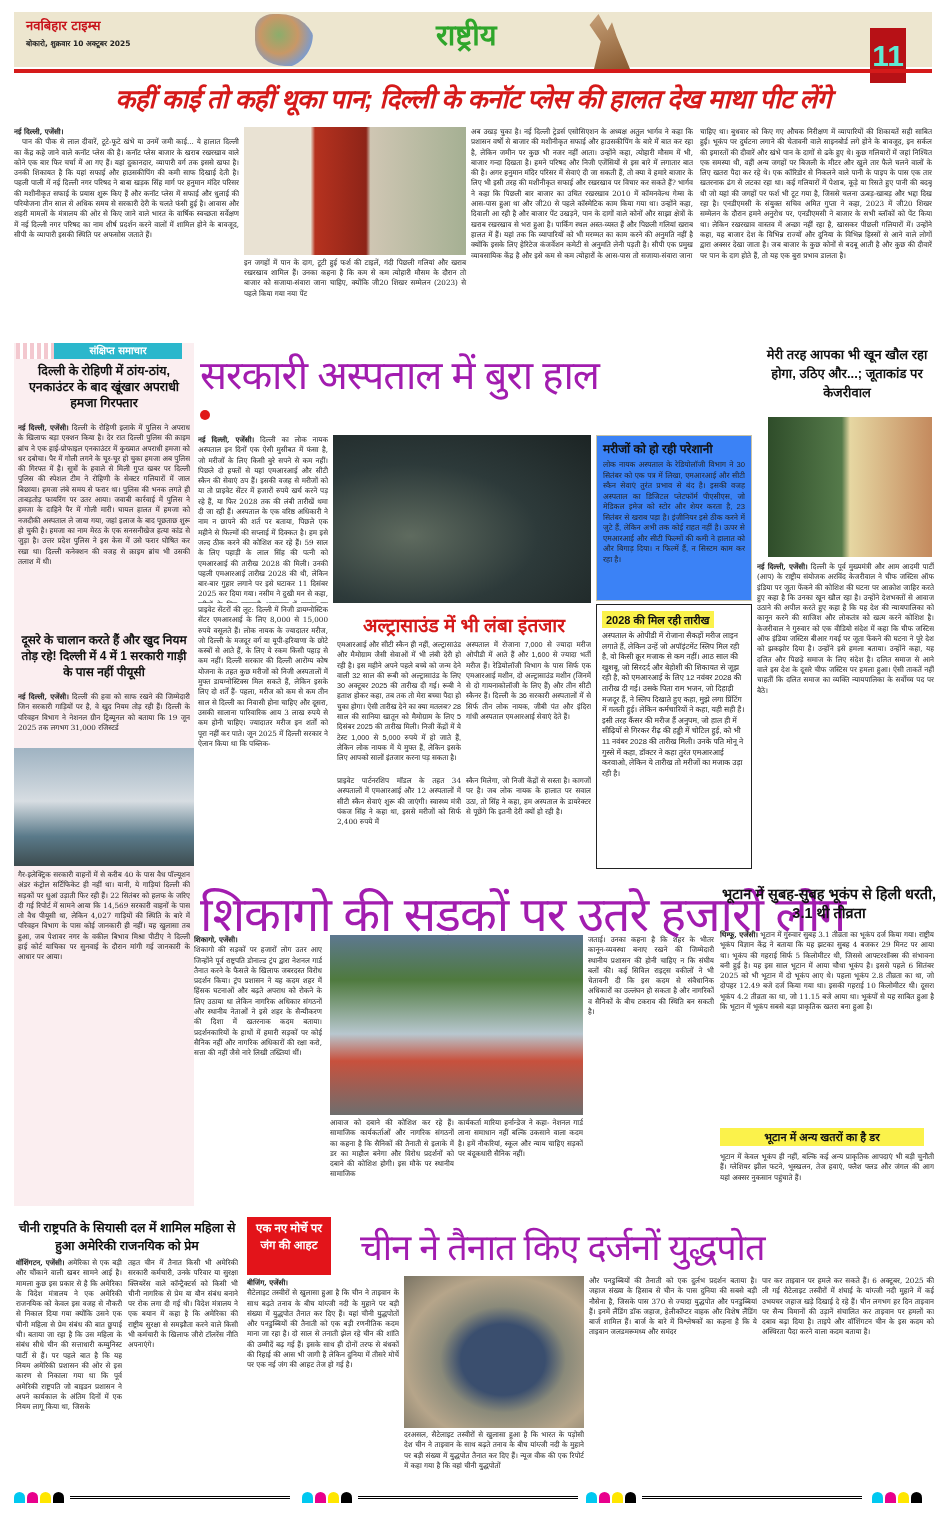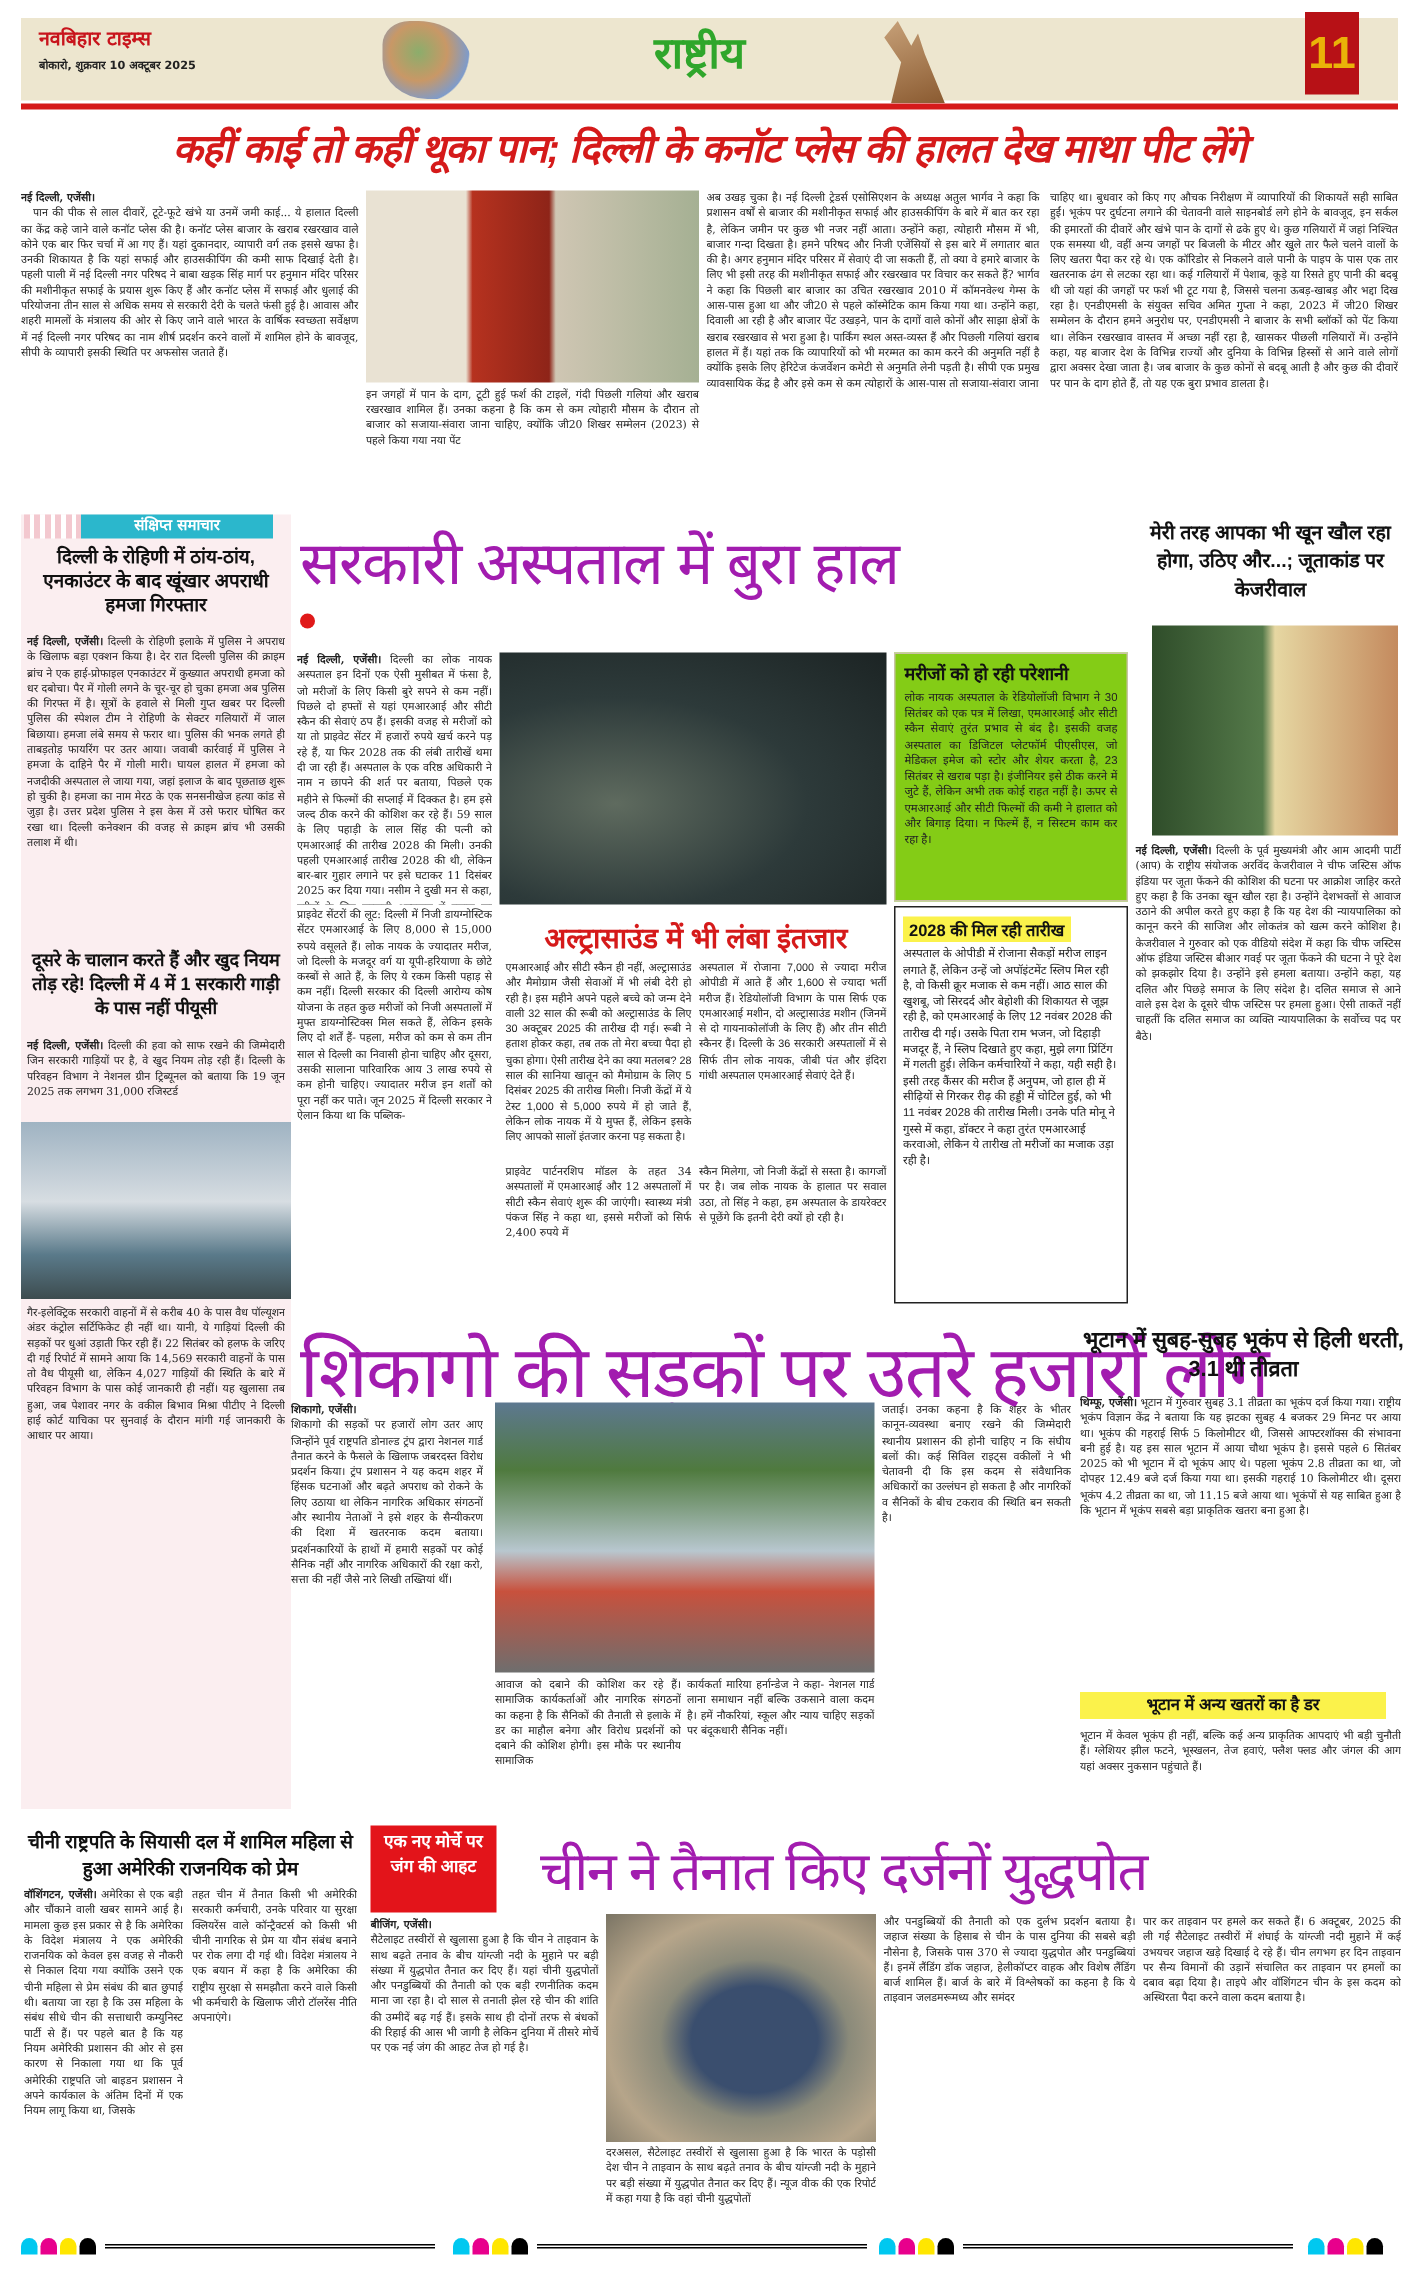--- a/index.html
+++ b/index.html
@@ -6,34 +6,34 @@
   body { width: 945px; height: 1518px; background: #ffffff; font-family: "DejaVu Sans", sans-serif; position: relative; overflow: hidden; color: #111; }
   .abs { position: absolute; }
   .body-text { font-family: "DejaVu Serif", serif; font-size: 7.2px; line-height: 10.3px; color: #222; text-align: justify; overflow: hidden; }
   .body-text p { text-indent: 8px; }
   .dateline { font-weight: bold; }
   .masthead { left: 14px; top: 12px; width: 918px; height: 55px; background: #ede6cf; }
   .red-rule { left: 14px; top: 69px; width: 918px; height: 4px; background: #d51a1a; }
   .paper-name { left: 26px; top: 16px; font-size: 13px; font-weight: bold; color: #c8141c; }
   .paper-date { left: 26px; top: 38px; font-size: 7.5px; color: #222; font-weight: bold; }
   .section-name { left: 436px; top: 14px; font-size: 29px; font-weight: bold; color: #2fa62b; }
-  .page-num { left: 870px; top: 8px; width: 36px; height: 55px; background: #b71116; color: #eab308; font-size: 30px; font-weight: bold; text-align: center; line-height: 55px; font-family: "Liberation Sans", sans-serif; }
+  .page-num { left: 870px; top: 28px; width: 36px; height: 55px; background: #b71116; color: #5eead4; font-size: 30px; font-weight: bold; text-align: center; line-height: 55px; font-family: "Liberation Sans", sans-serif; }
   .map-art { left: 146px; top: 14px; width: 60px; height: 52px; background: radial-gradient(circle at 40% 40%, #7aa35a 0%, #c28a54 40%, #6b8ec9 70%, transparent 72%); border-radius: 30% 60% 40% 50%; opacity: .85; }
   .statue-art { left: 335px; top: 14px; width: 45px; height: 55px; background: linear-gradient(160deg, #c8a27a, #8a5a30); clip-path: polygon(30% 0, 50% 30%, 60% 15%, 70% 40%, 100% 100%, 20% 100%, 35% 50%, 10% 20%); }
   .lead-headline { left: 14px; top: 80px; width: 918px; font-size: 26px; font-weight: bold; font-style: italic; color: #d51a1a; font-family: "Liberation Sans", sans-serif; letter-spacing: -0.5px; text-align: center; white-space: nowrap; }
   .photo { background: #777; overflow: hidden; }
   .photo-wall { left: 244px; top: 127px; width: 222px; height: 128px; background: linear-gradient(90deg, #e9e2d3 0%, #e9e2d3 30%, #b6321f 32%, #8e2418 55%, #cfc6b3 57%, #a5b093 100%); }
   .caption { font-family: "DejaVu Serif", serif; font-size: 7.2px; line-height: 10.2px; color: #222; text-align: justify; }
   .brief-tag { left: 54px; top: 343px; width: 128px; height: 16px; background: #2bb7cc; color: #fff; font-size: 10px; font-weight: bold; text-align: center; line-height: 16px; }
   .brief-tag-bar { left: 16px; top: 343px; width: 38px; height: 16px; background: repeating-linear-gradient(90deg, #f3c8cf 0 4px, #fff 4px 7px); }
   .left-panel { left: 14px; top: 343px; width: 180px; height: 863px; background: #fbeef0; }
   .brief-headline { font-weight: bold; font-size: 12.5px; line-height: 16px; text-align: center; color: #111; font-family: "Liberation Sans", sans-serif; }
   .big-black { font-weight: normal; color: #a21caf; font-family: "Liberation Sans", sans-serif; white-space: nowrap; letter-spacing: -1px; }
   .red-dot { display: inline-block; width: 10px; height: 10px; border-radius: 50%; background: #e01919; margin-right: 4px; vertical-align: middle; }
-  .side-box { background: #84cc16; border: 1px solid #c9c3a5; }
+  .side-box { background: #3b82f6; border: 1px solid #c9c3a5; }
   .box-title { font-weight: bold; font-size: 12px; color: #111; font-family: "Liberation Sans", sans-serif; }
   .yellow-title { background: #fbf24b; font-weight: bold; font-size: 11px; padding: 1px 4px; display: inline-block; color: #111; font-family: "Liberation Sans", sans-serif; }
   .kej-photo { background: linear-gradient(90deg, #2f4d2a 0%, #557a4a 45%, #e6d7a2 50%, #c48a5e 100%); }
   .red-label { background: #e3141a; color: #fff; font-weight: bold; text-align: center; font-size: 11.5px; line-height: 17px; font-family: "Liberation Sans", sans-serif; }
   .registration { top: 1490px; height: 14px; display: flex; gap: 2px; align-items: center; }
   .registration span { width: 11px; height: 11px; border-radius: 50% 50% 0 0; display: inline-block; }
   .reg-line { top: 1496px; height: 3px; border-top: 1px solid #000; border-bottom: 1px solid #000; }
 </style>
 </head>
 <body>

